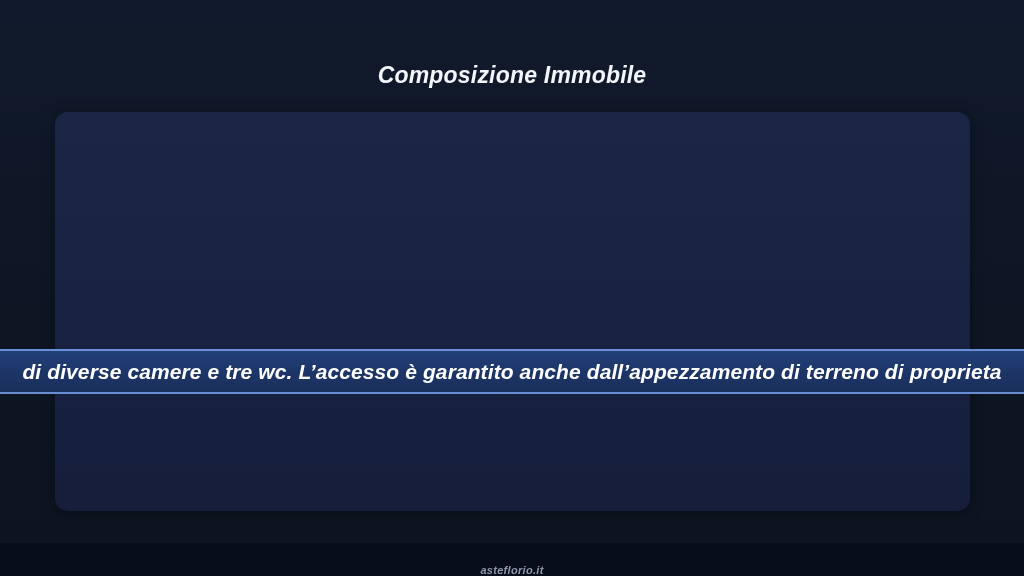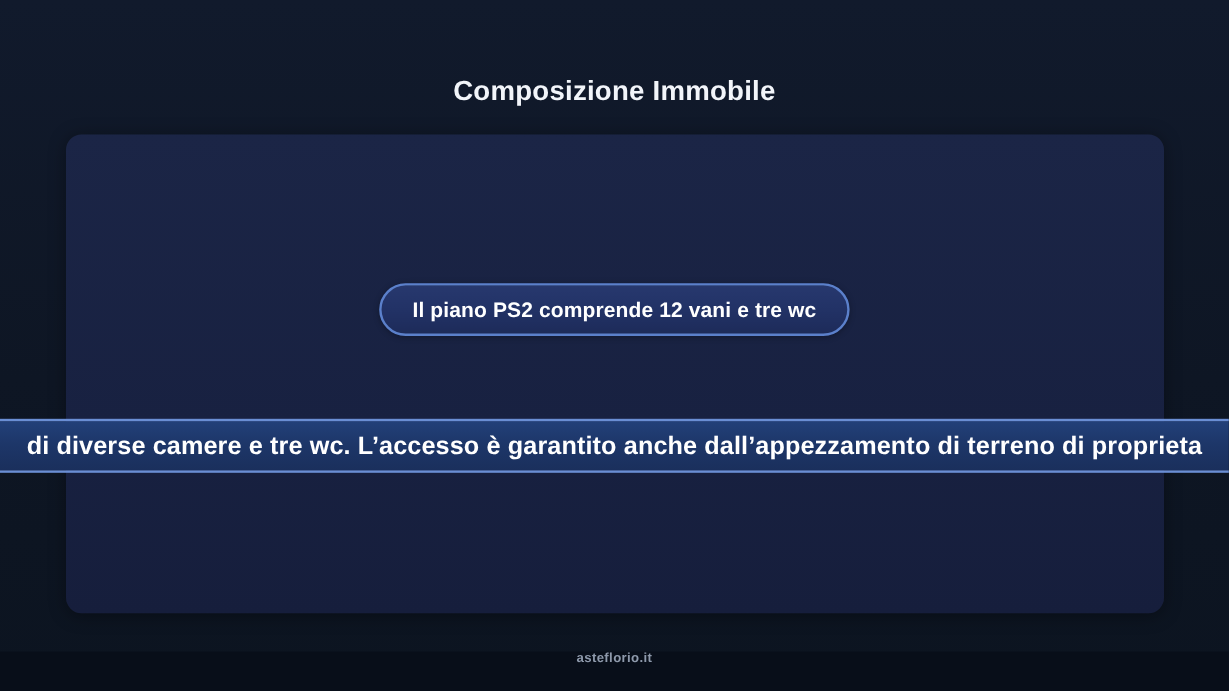--- a/index.html
+++ b/index.html
@@ -14,20 +14,21 @@
     font-family: "Liberation Sans", sans-serif;
     -webkit-font-smoothing: antialiased;
   }
 
   #screen {
     position: relative;
     width: 1024px;
     height: 576px;
     background: linear-gradient(180deg, #111a2c 0%, #0e1624 55%, #0c1420 100%);
     overflow: hidden;
+    font-style: italic;
   }
 
   
   #page-title {
     position: absolute;
     top: 60px;
     left: 0;
     width: 1024px;
     text-align: center;
     color: #f2f5fa;
@@ -104,43 +105,40 @@
 
   
   #footer-strip {
     position: absolute;
     left: 0;
     top: 543px;
     width: 1024px;
     height: 33px;
     background: #080e19;
     display: flex;
-    align-items: flex-start;
+    align-items: flex-end;
     justify-content: center;
   }
   #footer-text {
     color: #8e99ab;
     font-size: 11px;
     font-weight: bold;
     letter-spacing: 0.3px;
     white-space: nowrap;
   }
 </style>
 </head>
 <body>
 
 <div id="screen">
 
   <div id="page-title">Composizione Immobile</div>
 
   <div id="content-card"></div>
 
-  <div class="chip-row" id="chip-row-1">
-    <div class="chip">Il piano PS2 comprende 12 vani e tre wc</div>
-  </div>
 
 
   <div id="highlight-bar">
     <span id="highlight-bar-text">di diverse camere e tre wc. L’accesso è garantito anche dall’appezzamento di terreno di proprieta</span>
   </div>
 
   <div id="footer-strip">
     <span id="footer-text">asteflorio.it</span>
   </div>
 

